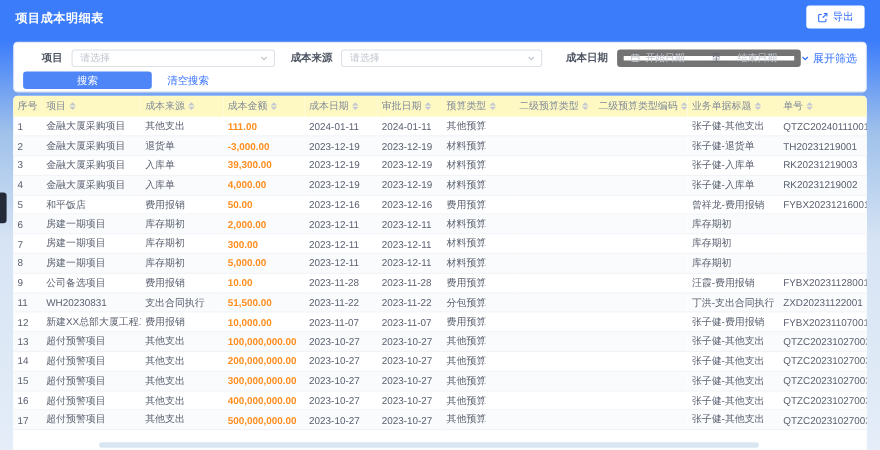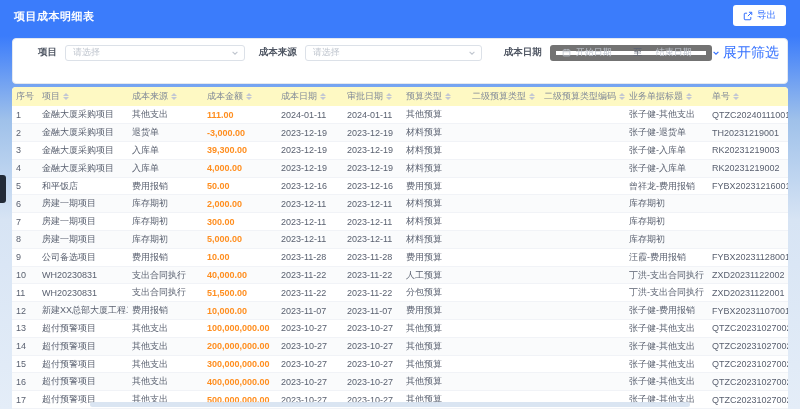--- a/index.html
+++ b/index.html
@@ -21,21 +21,21 @@
     border:1px solid #E3E8F0; border-radius:4px; }
   .f-row1{ position:absolute; top:5px; left:0; right:8px; height:17px; display:flex; align-items:center; }
   .f-label{ font-size:9.5px; color:#4E5562; font-weight:bold; white-space:nowrap; }
   .sel{ position:relative; height:16px; border:1px solid #DCE1E8; border-radius:3px; background:#fff;
     display:flex; align-items:center; padding:0 16px 0 7px; cursor:pointer; }
   .sel .ph, .dr .ph{ font-size:9px; color:#C0C6CF; }
   .sel .chev{ position:absolute; right:5px; top:50%; transform:translateY(-50%); line-height:0; }
   .dr{ height:16px; border:6px solid #737373; border-radius:3px; background:#fff; display:flex;
     align-items:center; padding:0 6px; gap:5px; cursor:pointer; }
   .dr .to{ font-size:9px; color:#5A6170; }
-  .expand-link{ display:flex; align-items:center; gap:3px; color:var(--accent,#3370FF); font-size:14px;
+  .expand-link{ display:flex; align-items:center; gap:3px; color:var(--accent,#3370FF); font-size:10px;
     cursor:pointer; margin-left:auto; white-space:nowrap; }
   .f-row2{ position:absolute; top:26px; left:8px; height:16px; display:flex; align-items:center; gap:14px; }
   .search-btn{ width:117px; height:16px; background:var(--btn,#4E86F8); color:#fff; border:none;
     border-radius:3px; font-size:9.5px; cursor:pointer; }
   .clear-link{ color:var(--accent,#3370FF); font-size:9.5px; cursor:pointer; }
   
   .table-card{ position:absolute; left:12px; right:12px; top:87px; bottom:0; background:#fff;
     border-radius:4px 4px 0 0; overflow:hidden; }
   table{ border-collapse:collapse; table-layout:fixed; width:776px; }
   thead tr{ height:19px; background:#fef9c3; }
@@ -109,20 +109,24 @@
     </div>
     <span class="expand-link">
       <span style="line-height:0">
         <svg width="8" height="8" viewBox="0 0 10 10" fill="none" stroke="#3370FF" stroke-width="1.5">
             <path d="M2 3.5 5 6.5 8 3.5"></path>
           </svg>
       </span>
       <span>展开筛选</span>
     </span>
   </div>
+  <div class="f-row2">
+    <button class="search-btn">搜索</button>
+    <span class="clear-link">清空搜索</span>
+  </div>
 </div>
 
 <div class="table-card">
   <table>
     <colgroup id="cols">
         <col style="width: 26px;">
         <col style="width: 90px;">
         <col style="width: 75px;">
         <col style="width: 74px;">
         <col style="width: 66px;">
@@ -344,33 +348,20 @@
           <td class="amount">10.00</td>
           <td>2023-11-28</td>
           <td>2023-11-28</td>
           <td>费用预算</td>
           <td></td>
           <td></td>
           <td>汪霞-费用报销</td>
           <td>FYBX20231128001</td>
         </tr>
         <tr>
-          <td>10</td>
-          <td>WH20230831</td>
-          <td>支出合同执行</td>
-          <td class="amount">40,000.00</td>
-          <td>2023-11-22</td>
-          <td>2023-11-22</td>
-          <td>人工预算</td>
-          <td></td>
-          <td></td>
-          <td>丁洪-支出合同执行</td>
-          <td>ZXD20231122002</td>
-        </tr>
-        <tr>
           <td>11</td>
           <td>WH20230831</td>
           <td>支出合同执行</td>
           <td class="amount">51,500.00</td>
           <td>2023-11-22</td>
           <td>2023-11-22</td>
           <td>分包预算</td>
           <td></td>
           <td></td>
           <td>丁洪-支出合同执行</td>

